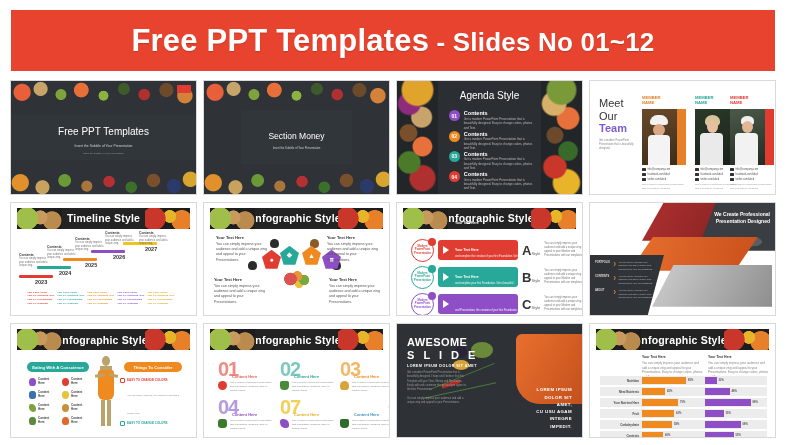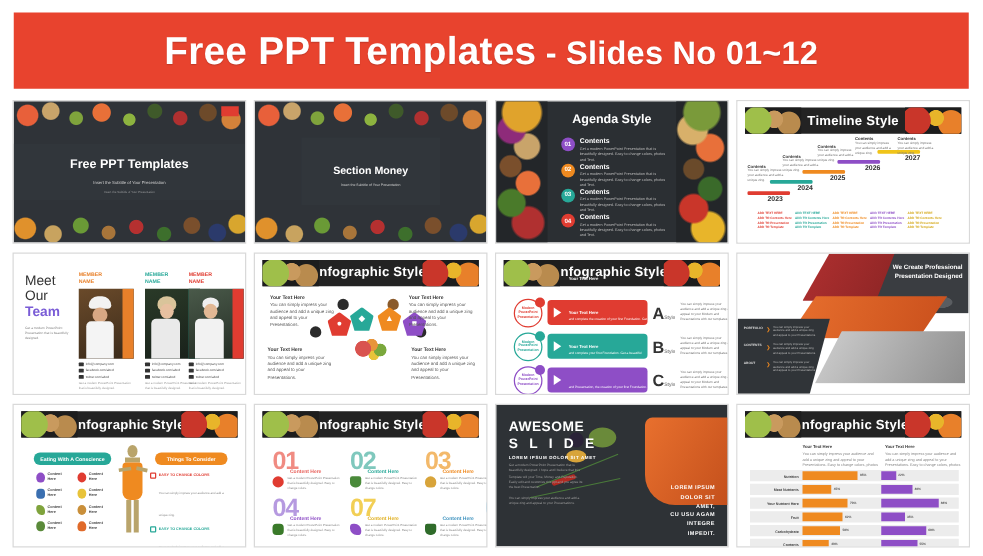--- a/index.html
+++ b/index.html
@@ -71,21 +71,21 @@
 
   
   .dark-center {
     position: absolute; left: 0; right: 0; top: 30%; height: 40%;
     background: #31363b;
   }
 
   .ctr-title {
     position: absolute; left: 0; right: 0;
     text-align: center; color: #fff;
-    font-weight: bold;
+    font-weight: normal;
   }
   .ctr-sub {
     position: absolute; left: 0; right: 0;
     text-align: center; color: #cfcfcf;
   }
 
   
   .dark-header {
     position: absolute; left: 6px; right: 6px; top: 5px; height: 21px;
     background: #232323;
@@ -300,94 +300,20 @@
           <div class="agenda-txt">
             <div class="t">Contents</div>
             <div class="d">Get a modern PowerPoint Presentation that is beautifully designed. Easy to change colors, photos and Text.</div>
           </div>
         </div>
       </div>
     </div>
 
     <div class="slide">
       <div class="slide-inner" style="background:#fff;">
-        <div class="dark-header">
-          <div class="hdr-food-l"></div>
-          <div class="hdr-food-r"></div>
-          <div class="hdr-title">Timeline Style</div>
-        </div>
-
-        <div class="tl-bar" style="left:8px;top:72px;width:34px;background:#e03c31;"></div>
-        <div class="tl-bar" style="left:26px;top:63px;width:34px;background:#27a898;"></div>
-        <div class="tl-bar" style="left:52px;top:55px;width:34px;background:#ef8a20;"></div>
-        <div class="tl-bar" style="left:80px;top:47px;width:34px;background:#8e4ec6;"></div>
-        <div class="tl-bar" style="left:112px;top:39px;width:34px;background:#f0c419;"></div>
-
-        <div class="tl-year" style="left:24px;top:76px;">2023</div>
-        <div class="tl-year" style="left:48px;top:67px;">2024</div>
-        <div class="tl-year" style="left:74px;top:59px;">2025</div>
-        <div class="tl-year" style="left:102px;top:51px;">2026</div>
-        <div class="tl-year" style="left:134px;top:43px;">2027</div>
-
-        <div class="tl-blk" style="left:8px;top:50px;">
-          <div class="h">Contents</div>
-          <div class="b">You can simply impress your audience and add a unique zing.</div>
-        </div>
-        <div class="tl-blk" style="left:36px;top:42px;">
-          <div class="h">Contents</div>
-          <div class="b">You can simply impress your audience and add a unique zing.</div>
-        </div>
-        <div class="tl-blk" style="left:64px;top:34px;">
-          <div class="h">Contents</div>
-          <div class="b">You can simply impress your audience and add a unique zing.</div>
-        </div>
-        <div class="tl-blk" style="left:94px;top:28px;">
-          <div class="h">Contents</div>
-          <div class="b">You can simply impress your audience and add a unique zing.</div>
-        </div>
-        <div class="tl-blk" style="left:128px;top:28px;">
-          <div class="h">Contents</div>
-          <div class="b">You can simply impress your audience and add a unique zing.</div>
-        </div>
-
-        <div class="tl-foot" style="left:16px;top:88px;color:#e03c31;">
-          <div>ADD TEXT HERE</div>
-          <div>ADD TO Contents Here</div>
-          <div>ADD TO Presentation</div>
-          <div>ADD TO Template</div>
-        </div>
-        <div class="tl-foot" style="left:46px;top:88px;color:#27a898;">
-          <div>ADD TEXT HERE</div>
-          <div>ADD TO Contents Here</div>
-          <div>ADD TO Presentation</div>
-          <div>ADD TO Template</div>
-        </div>
-        <div class="tl-foot" style="left:76px;top:88px;color:#ef8a20;">
-          <div>ADD TEXT HERE</div>
-          <div>ADD TO Contents Here</div>
-          <div>ADD TO Presentation</div>
-          <div>ADD TO Template</div>
-        </div>
-        <div class="tl-foot" style="left:106px;top:88px;color:#8e4ec6;">
-          <div>ADD TEXT HERE</div>
-          <div>ADD TO Contents Here</div>
-          <div>ADD TO Presentation</div>
-          <div>ADD TO Template</div>
-        </div>
-        <div class="tl-foot" style="left:136px;top:88px;color:#d4a818;">
-          <div>ADD TEXT HERE</div>
-          <div>ADD TO Contents Here</div>
-          <div>ADD TO Presentation</div>
-          <div>ADD TO Template</div>
-        </div>
-      </div>
-    </div>
-
-    <div class="slide">
-      <div class="slide-inner" style="background:#fff;">
         <div class="team-h">
           <div>Meet</div>
           <div>Our</div>
           <div class="accent">Team</div>
         </div>
         <div style="position:absolute;left:9px;top:58px;width:36px;font-size:2.6px;color:#888;line-height:1.6;">Get a modern PowerPoint Presentation that is beautifully designed.</div>
 
         <div class="team-card" style="left:52px;">
           <div class="team-name">
             <span>MEMBER</span><br>
@@ -472,20 +398,94 @@
           <div style="font-size:2.4px;color:#999;line-height:1.55;margin-top:2px;">Get a modern PowerPoint Presentation that is beautifully designed.</div>
         </div>
       </div>
     </div>
 
     <div class="slide">
       <div class="slide-inner" style="background:#fff;">
         <div class="dark-header">
           <div class="hdr-food-l"></div>
           <div class="hdr-food-r"></div>
+          <div class="hdr-title">Timeline Style</div>
+        </div>
+
+        <div class="tl-bar" style="left:8px;top:72px;width:34px;background:#e03c31;"></div>
+        <div class="tl-bar" style="left:26px;top:63px;width:34px;background:#27a898;"></div>
+        <div class="tl-bar" style="left:52px;top:55px;width:34px;background:#ef8a20;"></div>
+        <div class="tl-bar" style="left:80px;top:47px;width:34px;background:#8e4ec6;"></div>
+        <div class="tl-bar" style="left:112px;top:39px;width:34px;background:#f0c419;"></div>
+
+        <div class="tl-year" style="left:24px;top:76px;">2023</div>
+        <div class="tl-year" style="left:48px;top:67px;">2024</div>
+        <div class="tl-year" style="left:74px;top:59px;">2025</div>
+        <div class="tl-year" style="left:102px;top:51px;">2026</div>
+        <div class="tl-year" style="left:134px;top:43px;">2027</div>
+
+        <div class="tl-blk" style="left:8px;top:50px;">
+          <div class="h">Contents</div>
+          <div class="b">You can simply impress your audience and add a unique zing.</div>
+        </div>
+        <div class="tl-blk" style="left:36px;top:42px;">
+          <div class="h">Contents</div>
+          <div class="b">You can simply impress your audience and add a unique zing.</div>
+        </div>
+        <div class="tl-blk" style="left:64px;top:34px;">
+          <div class="h">Contents</div>
+          <div class="b">You can simply impress your audience and add a unique zing.</div>
+        </div>
+        <div class="tl-blk" style="left:94px;top:28px;">
+          <div class="h">Contents</div>
+          <div class="b">You can simply impress your audience and add a unique zing.</div>
+        </div>
+        <div class="tl-blk" style="left:128px;top:28px;">
+          <div class="h">Contents</div>
+          <div class="b">You can simply impress your audience and add a unique zing.</div>
+        </div>
+
+        <div class="tl-foot" style="left:16px;top:88px;color:#e03c31;">
+          <div>ADD TEXT HERE</div>
+          <div>ADD TO Contents Here</div>
+          <div>ADD TO Presentation</div>
+          <div>ADD TO Template</div>
+        </div>
+        <div class="tl-foot" style="left:46px;top:88px;color:#27a898;">
+          <div>ADD TEXT HERE</div>
+          <div>ADD TO Contents Here</div>
+          <div>ADD TO Presentation</div>
+          <div>ADD TO Template</div>
+        </div>
+        <div class="tl-foot" style="left:76px;top:88px;color:#ef8a20;">
+          <div>ADD TEXT HERE</div>
+          <div>ADD TO Contents Here</div>
+          <div>ADD TO Presentation</div>
+          <div>ADD TO Template</div>
+        </div>
+        <div class="tl-foot" style="left:106px;top:88px;color:#8e4ec6;">
+          <div>ADD TEXT HERE</div>
+          <div>ADD TO Contents Here</div>
+          <div>ADD TO Presentation</div>
+          <div>ADD TO Template</div>
+        </div>
+        <div class="tl-foot" style="left:136px;top:88px;color:#d4a818;">
+          <div>ADD TEXT HERE</div>
+          <div>ADD TO Contents Here</div>
+          <div>ADD TO Presentation</div>
+          <div>ADD TO Template</div>
+        </div>
+      </div>
+    </div>
+
+    <div class="slide">
+      <div class="slide-inner" style="background:#fff;">
+        <div class="dark-header">
+          <div class="hdr-food-l"></div>
+          <div class="hdr-food-r"></div>
           <div class="hdr-title">Infographic Style</div>
         </div>
 
         <div class="person-head" style="left:66px;top:36px;"></div>
         <div class="person-head" style="left:106px;top:36px;background:#8a5a2a;"></div>
         <div class="person-head" style="left:44px;top:58px;"></div>
         <div class="person-head" style="left:128px;top:58px;"></div>
 
         <div class="pent" style="left:58px;top:47px;background:#e03c31;">
           <span style="color:#fff;font-size:7px;">●</span>

